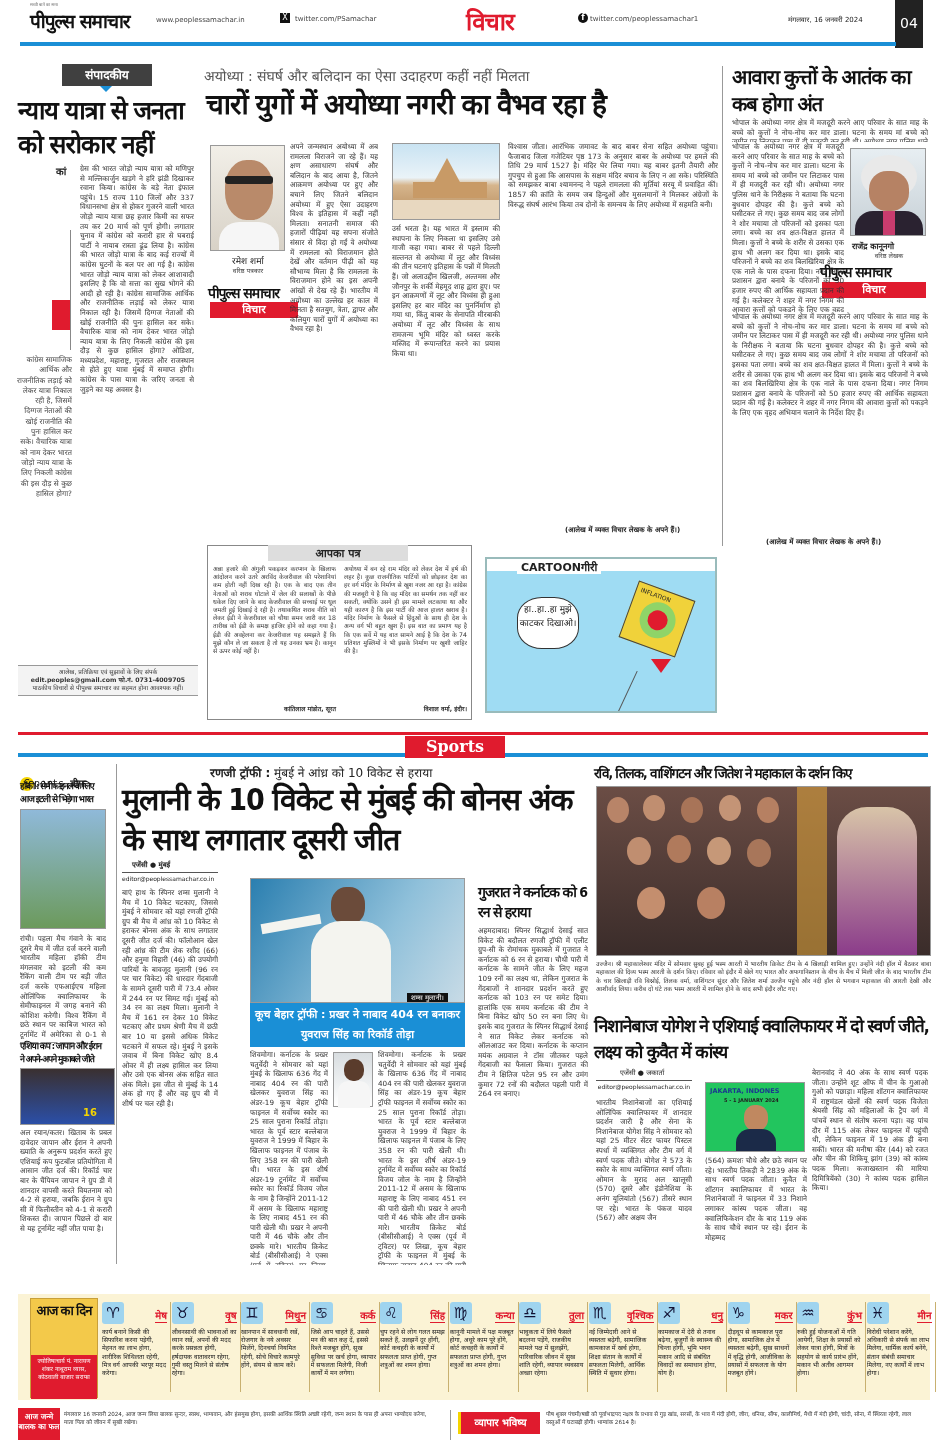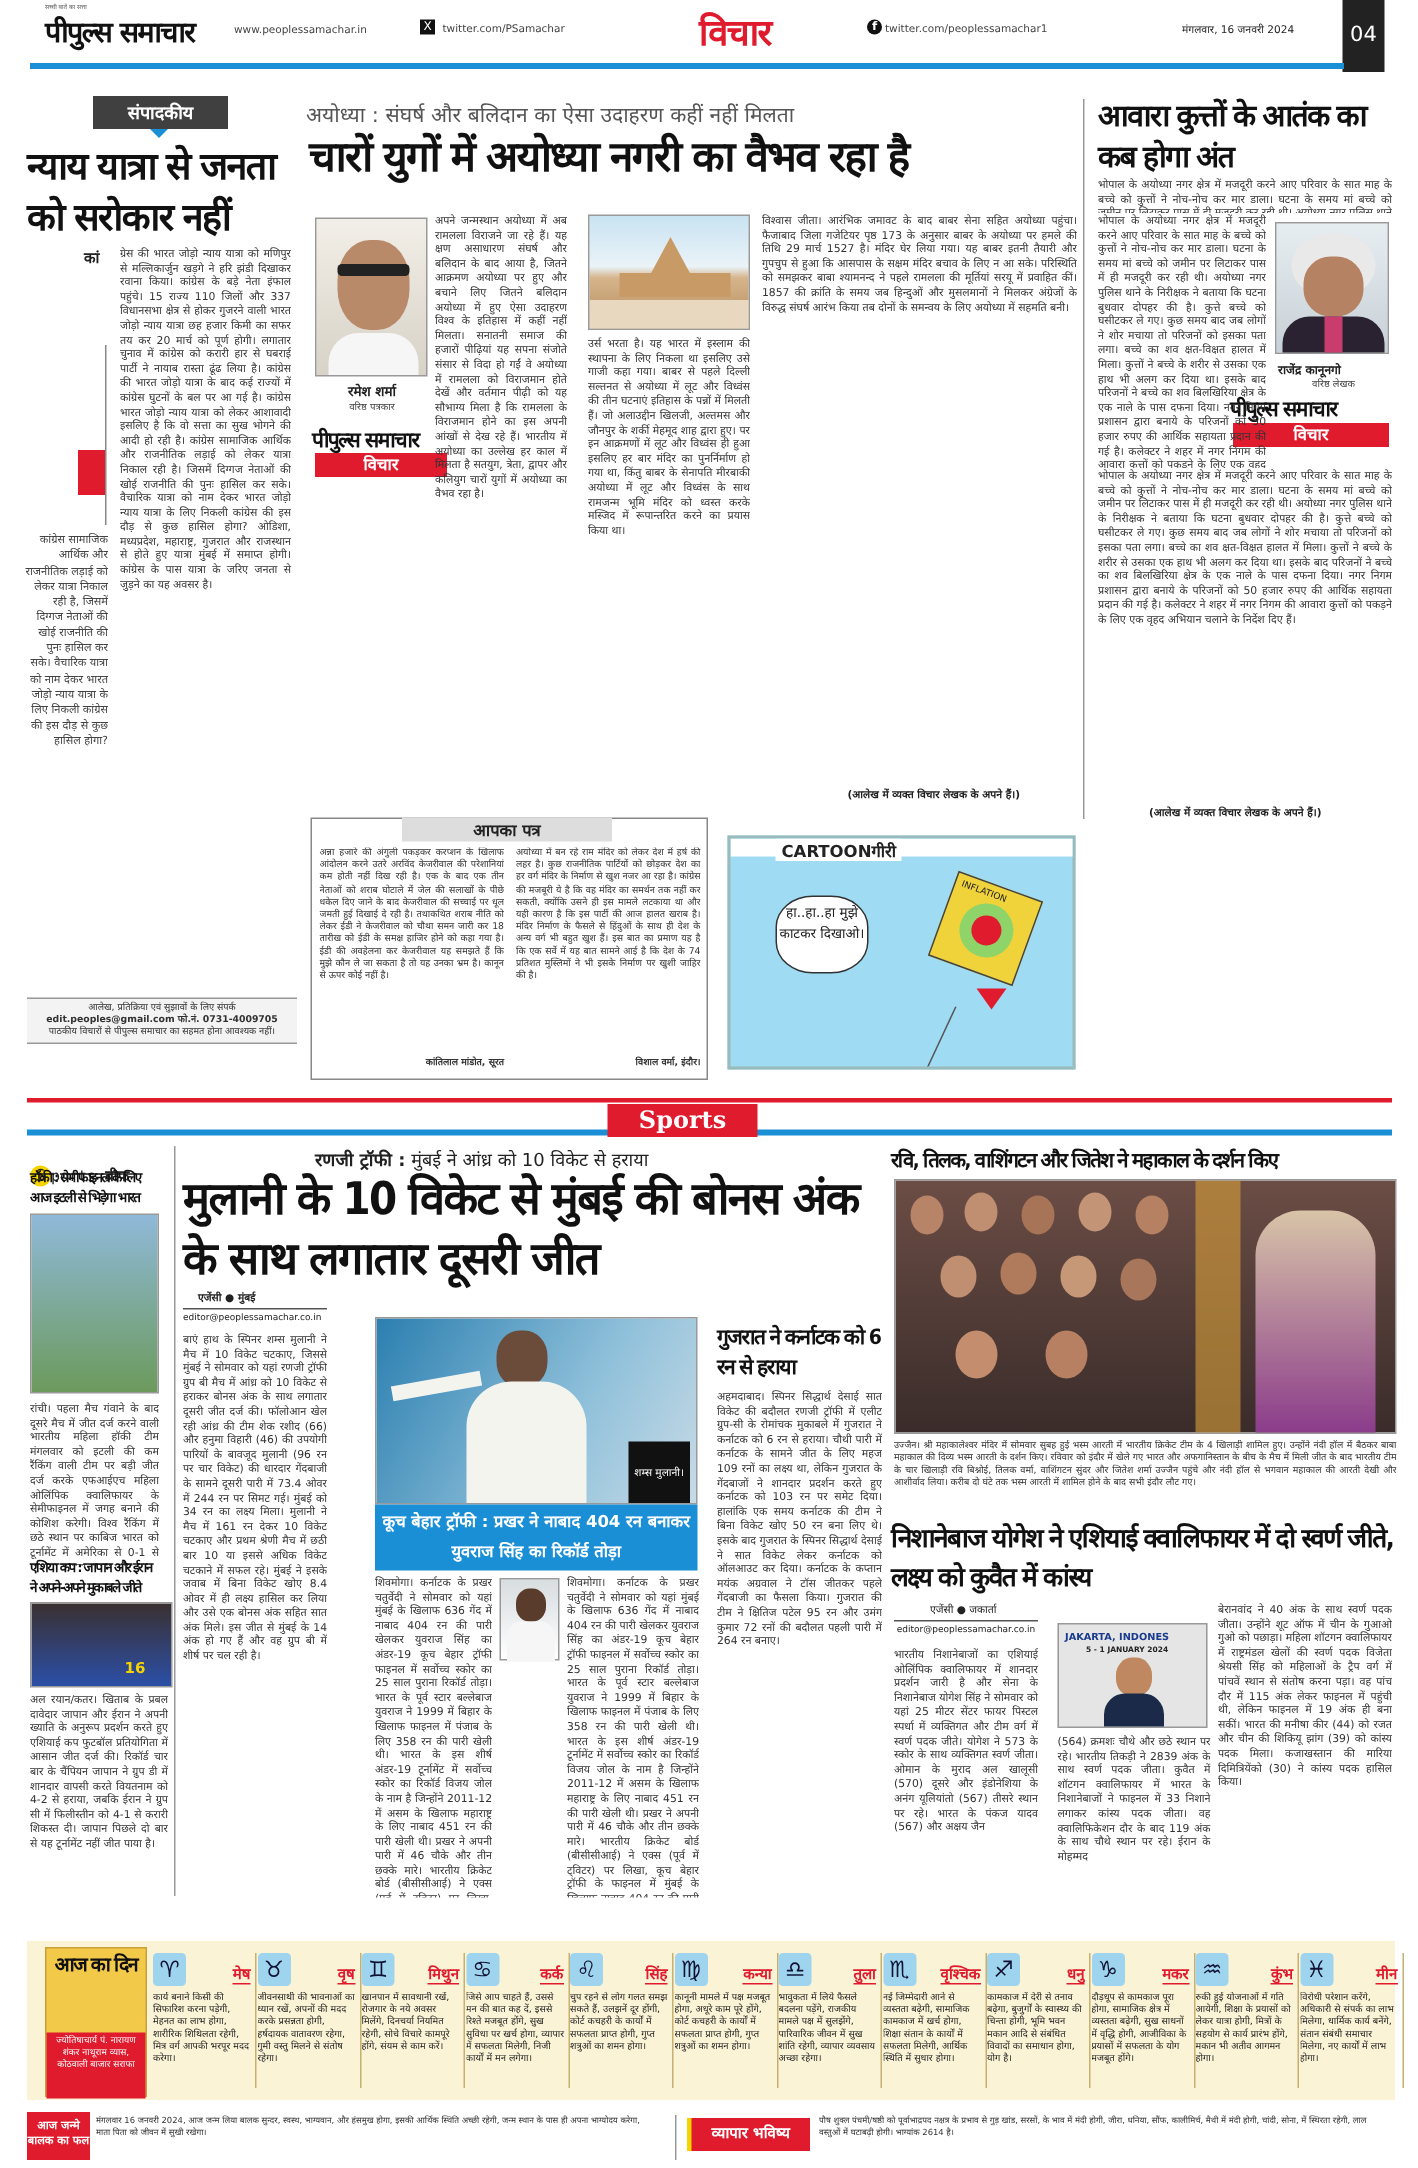--- a/index.html
+++ b/index.html
@@ -52,21 +52,21 @@
   <div class="tiny">पाठकीय विचारों से पीपुल्स समाचार का सहमत होना आवश्यक नहीं।</div>
 </div>
 
 <div class="abs" style="left:204px;top:66px;font-size:14px;color:#555">अयोध्या : संघर्ष और बलिदान का ऐसा उदाहरण कहीं नहीं मिलता</div>
 <div class="abs headline" style="left:206px;top:88px;font-size:28px;line-height:34px;white-space:nowrap">चारों युगों में अयोध्या नगरी का वैभव रहा है</div>
 <div class="abs photo" style="left:210px;top:145px;width:75px;height:106px;background:linear-gradient(#f2efe8,#d8d2c7);overflow:hidden">
   <div style="position:absolute;left:14px;top:14px;width:48px;height:60px;border-radius:45%;background:#b98a6a"></div>
   <div style="position:absolute;left:14px;top:30px;width:48px;height:8px;background:#222;border-radius:3px"></div>
   <div style="position:absolute;left:8px;top:76px;width:60px;height:30px;background:#f6f6f6;border-radius:20px 20px 0 0"></div>
 </div>
-<div class="abs" style="left:212px;top:254px;width:72px;text-align:center;font-size:9px;font-weight:bold">रमेश शर्मा</div>
+<div class="abs" style="left:212px;top:254px;width:72px;text-align:center;font-size:9px;font-weight:normal">रमेश शर्मा</div>
 <div class="abs" style="left:212px;top:266px;width:72px;text-align:center;font-size:6.5px;color:#444">वरिष्ठ पत्रकार</div>
 <div class="abs logo" style="left:208px;top:283px;font-size:14px">पीपुल्स समाचार</div>
 <div class="abs vichar-box" style="left:210px;top:302px;width:88px;height:16px;font-size:11px;line-height:16px">विचार</div>
 <div class="abs small" style="left:290px;top:142px;width:88px;height:392px;overflow:hidden">अपने जन्मस्थान अयोध्या में अब रामलला विराजने जा रहे हैं। यह क्षण असाधारण संघर्ष और बलिदान के बाद आया है, जितने आक्रमण अयोध्या पर हुए और बचाने लिए जितने बलिदान अयोध्या में हुए ऐसा उदाहरण विश्व के इतिहास में कहीं नहीं मिलता। सनातनी समाज की हजारों पीढ़ियां यह सपना संजोते संसार से विदा हो गईं वे अयोध्या में रामलला को विराजमान होते देखें और वर्तमान पीढ़ी को यह सौभाग्य मिला है कि रामलला के विराजमान होने का इस अपनी आंखों से देख रहे हैं। भारतीय में अयोध्या का उल्लेख हर काल में मिलता है सतयुग, त्रेता, द्वापर और कलियुग चारों युगों में अयोध्या का वैभव रहा है।</div>
 <div class="abs photo" style="left:392px;top:143px;width:108px;height:77px;background:linear-gradient(#c9e3f2 0%,#eaf3f8 45%,#d6b58c 55%,#b58a5a 100%);overflow:hidden">
   <div style="position:absolute;left:40px;top:14px;width:0;height:0;border-left:14px solid transparent;border-right:14px solid transparent;border-bottom:26px solid #c89a66"></div>
   <div style="position:absolute;left:20px;top:38px;width:74px;height:16px;background:#c89a66"></div>
   <div style="position:absolute;left:0;top:56px;width:108px;height:21px;background:#e8d8c0"></div>
 </div>
 <div class="abs small" style="left:392px;top:224px;width:108px;height:310px;overflow:hidden">उर्स भरता है। यह भारत में इस्लाम की स्थापना के लिए निकला था इसलिए उसे गाजी कहा गया। बाबर से पहले दिल्ली सल्तनत से अयोध्या में लूट और विध्वंस की तीन घटनाएं इतिहास के पन्नों में मिलती हैं। जो अलाउद्दीन खिलजी, अल्तमस और जौनपुर के शर्की मेहमूद शाह द्वारा हुए। पर इन आक्रमणों में लूट और विध्वंस ही हुआ इसलिए हर बार मंदिर का पुनर्निर्माण हो गया था, किंतु बाबर के सेनापति मीरबाकी अयोध्या में लूट और विध्वंस के साथ रामजन्म भूमि मंदिर को ध्वस्त करके मस्जिद में रूपान्तरित करने का प्रयास किया था।</div>
@@ -132,21 +132,21 @@
 
 <div class="abs" style="left:210px;top:764px;font-size:12px;color:#222;white-space:nowrap"><b>रणजी ट्रॉफी :</b> <span>मुंबई ने आंध्र को 10 विकेट से हराया</span></div>
 <div class="abs headline" style="left:122px;top:780px;width:470px;font-size:30px;line-height:40px">मुलानी के 10 विकेट से मुंबई की बोनस अंक के साथ लगातार दूसरी जीत</div>
 <div class="abs" style="left:132px;top:860px;font-size:7px;font-weight:bold">एजेंसी ● मुंबई</div>
 <div class="abs" style="left:122px;top:872px;width:96px;border-top:1px solid #555;font-size:6px;padding-top:2px">editor@peoplessamachar.co.in</div>
 <div class="abs small" style="left:122px;top:888px;width:96px;height:375px;overflow:hidden">बाएं हाथ के स्पिनर शम्स मुलानी ने मैच में 10 विकेट चटकाए, जिससे मुंबई ने सोमवार को यहां रणजी ट्रॉफी ग्रुप बी मैच में आंध्र को 10 विकेट से हराकर बोनस अंक के साथ लगातार दूसरी जीत दर्ज की। फॉलोआन खेल रही आंध्र की टीम शेक रशीद (66) और हनुमा विहारी (46) की उपयोगी पारियों के बावजूद मुलानी (96 रन पर चार विकेट) की धारदार गेंदबाजी के सामने दूसरी पारी में 73.4 ओवर में 244 रन पर सिमट गई। मुंबई को 34 रन का लक्ष्य मिला। मुलानी ने मैच में 161 रन देकर 10 विकेट चटकाए और प्रथम श्रेणी मैच में छठी बार 10 या इससे अधिक विकेट चटकाने में सफल रहे। मुंबई ने इसके जवाब में बिना विकेट खोए 8.4 ओवर में ही लक्ष्य हासिल कर लिया और उसे एक बोनस अंक सहित सात अंक मिले। इस जीत से मुंबई के 14 अंक हो गए हैं और वह ग्रुप बी में शीर्ष पर चल रही है।</div>
 <div class="abs photo" style="left:250px;top:878px;width:215px;height:125px;background:linear-gradient(120deg,#2b7fb0,#8fc0da 60%,#c8dbe6);overflow:hidden">
   <div style="position:absolute;left:80px;top:8px;width:34px;height:38px;border-radius:45%;background:#6b4b3a"></div>
   <div style="position:absolute;left:60px;top:42px;width:80px;height:83px;background:#f4f4ef;border-radius:30px 30px 0 0"></div>
   <div style="position:absolute;left:10px;top:40px;width:60px;height:10px;background:#f4f4ef;transform:rotate(-10deg)"></div>
-  <div style="position:absolute;right:4px;bottom:0;background:#111;color:#fff;font-size:7px;padding:16px 4px">शम्स मुलानी।</div>
+  <div style="position:absolute;right:16px;bottom:0;background:#111;color:#fff;font-size:7px;padding:0 4px">शम्स मुलानी।</div>
 </div>
 <div class="abs" style="left:250px;top:1003px;width:215px;height:44px;background:#1a8fd6;color:#fff;font-weight:bold;font-size:11px;line-height:20px;text-align:center;padding-top:2px">कूच बेहार ट्रॉफी : प्रखर ने नाबाद 404 रन बनाकर युवराज सिंह का रिकॉर्ड तोड़ा</div>
 <div class="abs small" style="left:250px;top:1050px;width:78px;height:215px;overflow:hidden">शिवमोगा। कर्नाटक के प्रखर चतुर्वेदी ने सोमवार को यहां मुंबई के खिलाफ 636 गेंद में नाबाद 404 रन की पारी खेलकर युवराज सिंह का अंडर-19 कूच बेहार ट्रॉफी फाइनल में सर्वोच्च स्कोर का 25 साल पुराना रिकॉर्ड तोड़ा। भारत के पूर्व स्टार बल्लेबाज युवराज ने 1999 में बिहार के खिलाफ फाइनल में पंजाब के लिए 358 रन की पारी खेली थी। भारत के इस शीर्ष अंडर-19 टूर्नामेंट में सर्वोच्च स्कोर का रिकॉर्ड विजय जोल के नाम है जिन्होंने 2011-12 में असम के खिलाफ महाराष्ट्र के लिए नाबाद 451 रन की पारी खेली थी। प्रखर ने अपनी पारी में 46 चौके और तीन छक्के मारे। भारतीय क्रिकेट बोर्ड (बीसीसीआई) ने एक्स (पूर्व में ट्विटर) पर लिखा, कूच बेहार ट्रॉफी के फाइनल में मुंबई के खिलाफ नाबाद 404 रन की पारी खेलकर कर्नाटक के प्रखर चतुर्वेदी कूच बेहार ट्रॉफी के फाइनल में 400 रन बनाने वाले पहले खिलाड़ी बने। प्रखर की मैराथन पारी से कर्नाटक ने 8 विकेट पर 890 रन बनाकर पहली पारी के आधार पर बढ़त हासिल की।</div>
 <div class="abs photo" style="left:333px;top:1052px;width:40px;height:55px;background:linear-gradient(#d8dde0,#ffffff)">
   <div style="position:absolute;left:10px;top:6px;width:20px;height:22px;border-radius:45%;background:#5a3c2c"></div>
   <div style="position:absolute;left:4px;top:28px;width:32px;height:27px;background:#f6f6f6;border-radius:10px 10px 0 0"></div>
 </div>
 <div class="abs small" style="left:378px;top:1050px;width:88px;height:215px;overflow:hidden">शिवमोगा। कर्नाटक के प्रखर चतुर्वेदी ने सोमवार को यहां मुंबई के खिलाफ 636 गेंद में नाबाद 404 रन की पारी खेलकर युवराज सिंह का अंडर-19 कूच बेहार ट्रॉफी फाइनल में सर्वोच्च स्कोर का 25 साल पुराना रिकॉर्ड तोड़ा। भारत के पूर्व स्टार बल्लेबाज युवराज ने 1999 में बिहार के खिलाफ फाइनल में पंजाब के लिए 358 रन की पारी खेली थी। भारत के इस शीर्ष अंडर-19 टूर्नामेंट में सर्वोच्च स्कोर का रिकॉर्ड विजय जोल के नाम है जिन्होंने 2011-12 में असम के खिलाफ महाराष्ट्र के लिए नाबाद 451 रन की पारी खेली थी। प्रखर ने अपनी पारी में 46 चौके और तीन छक्के मारे। भारतीय क्रिकेट बोर्ड (बीसीसीआई) ने एक्स (पूर्व में ट्विटर) पर लिखा, कूच बेहार ट्रॉफी के फाइनल में मुंबई के खिलाफ नाबाद 404 रन की पारी खेलकर कर्नाटक के प्रखर चतुर्वेदी कूच बेहार ट्रॉफी के फाइनल में 400 रन बनाने वाले पहले खिलाड़ी बने। प्रखर की मैराथन पारी से कर्नाटक ने 8 विकेट पर 890 रन बनाकर पहली पारी के आधार पर बढ़त हासिल की।</div>
 
 <div class="abs headline" style="left:478px;top:882px;width:112px;font-size:14px;line-height:20px">गुजरात ने कर्नाटक को 6 रन से हराया</div>
@@ -167,21 +167,21 @@
   <div style="position:absolute;left:100px;top:100px;width:28px;height:32px;border-radius:50%;background:#b88062"></div>
   <div style="position:absolute;left:240px;top:20px;width:80px;height:150px;background:linear-gradient(#d8c4a8,#8a3a8a);border-radius:30px 30px 0 0"></div>
   <div style="position:absolute;left:200px;top:0;width:30px;height:170px;background:#d8a03a;opacity:.6"></div>
 </div>
 <div class="abs" style="left:596px;top:960px;width:335px;font-size:6.2px;line-height:8.4px;text-align:justify;color:#333;height:40px;overflow:hidden">उज्जैन। श्री महाकालेश्वर मंदिर में सोमवार सुबह हुई भस्म आरती में भारतीय क्रिकेट टीम के 4 खिलाड़ी शामिल हुए। उन्होंने नंदी हॉल में बैठकर बाबा महाकाल की दिव्य भस्म आरती के दर्शन किए। रविवार को इंदौर में खेले गए भारत और अफगानिस्तान के बीच के मैच में मिली जीत के बाद भारतीय टीम के चार खिलाड़ी रवि बिश्नोई, तिलक वर्मा, वाशिंगटन सुंदर और जितेश शर्मा उज्जैन पहुंचे और नंदी हॉल से भगवान महाकाल की आरती देखी और आशीर्वाद लिया। करीब दो घंटे तक भस्म आरती में शामिल होने के बाद सभी इंदौर लौट गए।</div>
 
 <div class="abs headline" style="left:594px;top:1013px;width:340px;font-size:17.5px;line-height:26px">निशानेबाज योगेश ने एशियाई क्वालिफायर में दो स्वर्ण जीते, लक्ष्य को कुवैत में कांस्य</div>
 <div class="abs" style="left:620px;top:1068px;font-size:7px">एजेंसी ● जकार्ता</div>
 <div class="abs" style="left:596px;top:1080px;width:96px;border-top:1px solid #555;font-size:6px;padding-top:2px;text-align:center">editor@peoplessamachar.co.in</div>
 <div class="abs small" style="left:596px;top:1098px;width:96px;height:165px;overflow:hidden">भारतीय निशानेबाजों का एशियाई ओलिंपिक क्वालिफायर में शानदार प्रदर्शन जारी है और सेना के निशानेबाज योगेश सिंह ने सोमवार को यहां 25 मीटर सेंटर फायर पिस्टल स्पर्धा में व्यक्तिगत और टीम वर्ग में स्वर्ण पदक जीते। योगेश ने 573 के स्कोर के साथ व्यक्तिगत स्वर्ण जीता। ओमान के मुराद अल खालूसी (570) दूसरे और इंडोनेशिया के अनंग यूलियांतो (567) तीसरे स्थान पर रहे। भारत के पंकज यादव (567) और अक्षय जैन</div>
-<div class="abs photo" style="left:705px;top:1082px;width:100px;height:70px;background:#e5e5e5;overflow:hidden">
+<div class="abs photo" style="left:705px;top:1082px;width:100px;height:70px;background:#22c55e;overflow:hidden">
   <div style="position:absolute;left:4px;top:4px;font-size:6.5px;color:#1a3a8f;font-weight:bold">JAKARTA, INDONES</div>
   <div style="position:absolute;left:18px;top:14px;font-size:5px;color:#222;font-weight:bold">5 - 1 JANUARY 2024</div>
   <div style="position:absolute;left:38px;top:22px;width:24px;height:26px;border-radius:45%;background:#c08860"></div>
   <div style="position:absolute;left:30px;top:46px;width:40px;height:24px;background:#1b2a48;border-radius:14px 14px 0 0"></div>
 </div>
 <div class="abs small" style="left:705px;top:1156px;width:102px;height:108px;overflow:hidden">(564) क्रमशः चौथे और छठे स्थान पर रहे। भारतीय तिकड़ी ने 2839 अंक के साथ स्वर्ण पदक जीता। कुवैत में शॉटगन क्वालिफायर में भारत के निशानेबाजों ने फाइनल में 33 निशाने लगाकर कांस्य पदक जीता। वह क्वालिफिकेशन दौर के बाद 119 अंक के साथ चौथे स्थान पर रहे। ईरान के मोहम्मद</div>
 <div class="abs small" style="left:812px;top:1068px;width:116px;height:196px;overflow:hidden">बेरानवांद ने 40 अंक के साथ स्वर्ण पदक जीता। उन्होंने शूट ऑफ में चीन के गुआओ गुओ को पछाड़ा। महिला शॉटगन क्वालिफायर में राष्ट्रमंडल खेलों की स्वर्ण पदक विजेता श्रेयसी सिंह को महिलाओं के ट्रैप वर्ग में पांचवें स्थान से संतोष करना पड़ा। वह पांच दौर में 115 अंक लेकर फाइनल में पहुंची थी, लेकिन फाइनल में 19 अंक ही बना सकीं। भारत की मनीषा कीर (44) को रजत और चीन की शिकियू झांग (39) को कांस्य पदक मिला। कजाखस्तान की मारिया दिमित्रियेंको (30) ने कांस्य पदक हासिल किया।</div>
 
 <div class="abs" style="left:18px;top:1294px;width:912px;height:106px;background:#fbf3d5"></div>
 <div class="abs" style="left:30px;top:1298px;width:68px;height:100px;background:#f3c94a;border:1px solid #c8a03a">

